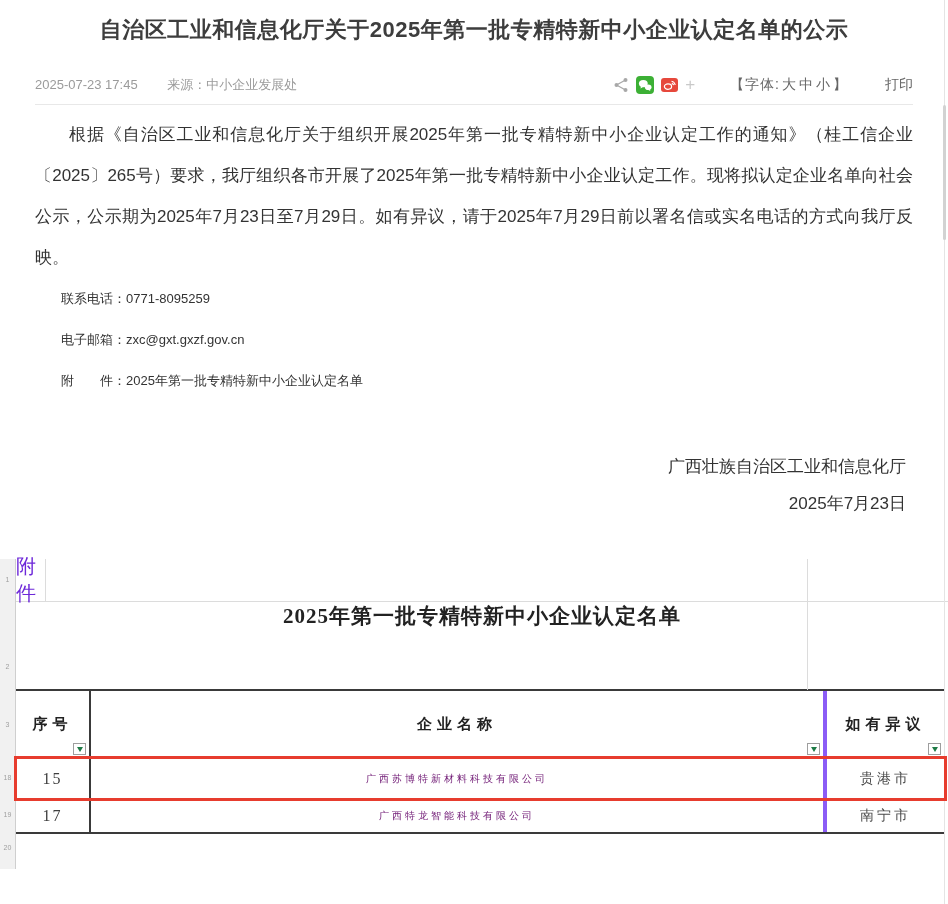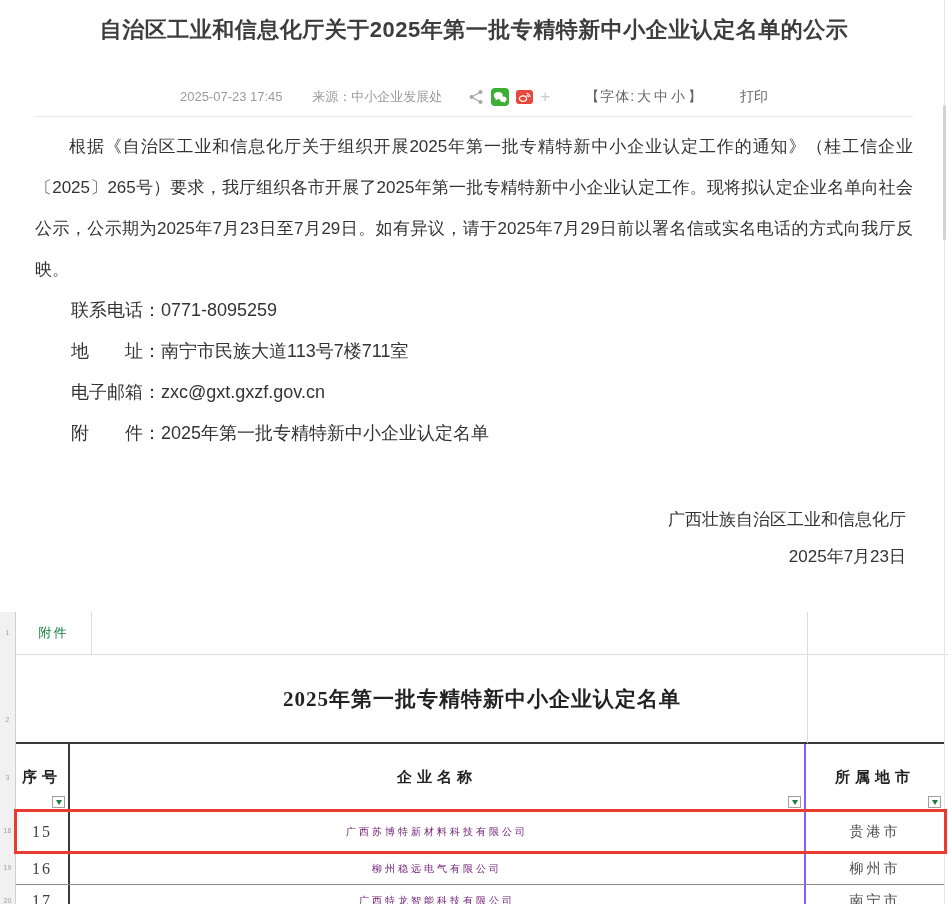--- a/index.html
+++ b/index.html
@@ -7,64 +7,64 @@
     font-family:"Liberation Sans","DejaVu Sans",sans-serif; }
   .page { position:relative; width:948px; height:904px; background:#fff; }
 
   
   .scroll-track { position:absolute; right:3px; top:0; width:1px; height:904px; background:#e4e4e4; }
   .scroll-thumb { position:absolute; right:2px; top:105px; width:3px; height:135px; background:#d2d2d2; border-radius:2px; }
 
   
   .article-title { padding:14px 20px 0; text-align:center; font-size:22px; line-height:32px;
     font-weight:700; color:#3d3d3d; letter-spacing:0.5px; }
-  .meta-row { margin:40px 35px 0; display:flex; justify-content:center; align-items:center;
+  .meta-row { margin:28px 35px 0; display:flex; justify-content:space-between; align-items:center;
     height:22px; font-size:13px; color:#9b9b9b; }
   .meta-left span { margin-right:26px; }
   .meta-right { display:flex; align-items:center; color:#666; font-size:14px; }
   .share-group { display:flex; align-items:center; gap:7px; margin-right:34px; }
   .plus-glyph { color:#c9c9c9; font-size:17px; line-height:14px; }
   .font-ctl { color:#666; letter-spacing:1px; margin-right:36px; }
   .font-ctl span { margin:0 1px; }
   .font-size-opt { cursor:pointer; }
   .print-btn { color:#666; cursor:pointer; }
   .divider { margin:8px 35px 0; border-top:1px solid #e8e8e8; height:0; }
 
   .body-par { margin:9px 35px 0; font-size:17px; line-height:41px; color:#333;
     text-indent:2em; text-align:justify; }
-  .contact-line { margin:0 35px; font-size:18px; line-height:41px; color:#333; text-indent:2em; }
+  .contact-line { margin:0 35px; font-size:13px; line-height:41px; color:#333; text-indent:2em; }
 
   .sig-block { margin-top:54px; padding-right:42px; text-align:right; font-size:17px; color:#333; }
   .sig-date { margin-top:14px; }
 
   
   .sheet { position:relative; margin-top:44px; width:948px; height:310px;
     font-family:"Liberation Serif","DejaVu Serif",serif; display:flex; }
   .gutter { position:relative; width:16px; background:#f1f1f1; border-right:1px solid #cfcfcf; }
   .gutter .rn { position:absolute; left:0; width:15px; text-align:center; font-size:7px;
     color:#a0a0a0; font-family:"Liberation Sans",sans-serif; }
   .rn1{top:17px;} .rn2{top:104px;} .rn3{top:162px;} .rn4{top:215px;} .rn5{top:252px;} .rn6{top:285px;}
   .sheet-content { position:relative; flex:1; }
   .vline12 { position:absolute; top:0; width:1px; height:131px; background:#dcdcdc; }
   .vline-a { left:791px; } .vline-b { left:928px; }
 
   .row-attach { height:43px; border-bottom:1px solid #dcdcdc; display:flex; }
-  .cell-attach { width:76px; border-right:1px solid #dcdcdc; display:flex; align-items:center;
-    justify-content:center; font-size:13px; color:#15803d; letter-spacing:2px; }
-  .row-sheet-title { height:87px; display:flex; align-items:center; justify-content:center; }
+  .cell-attach { width:30px; border-right:1px solid #dcdcdc; display:flex; align-items:center;
+    justify-content:center; font-size:20px; color:#6d28d9; letter-spacing:2px; }
+  .row-sheet-title { height:87px; display:flex; align-items:flex-start; justify-content:center; }
   .sheet-title-text { font-size:21px; font-weight:700; color:#222; letter-spacing:1px; }
 
   .xl-table { width:929px; border-top:2px solid #3a3a3a; border-bottom:2px solid #3a3a3a;
     border-right:1px solid #b3b3b3; }
   .xl-row { display:flex; }
   .xl-hrow { height:67px; }
   .xl-drow { border-top:1px solid #8a8a8a; }
   .h41{height:41px;} .h32{height:32px;} .h33{height:33px;}
-  .c-no { width:54px; border-right:2px solid #3a3a3a; }
-  .c-name { width:736px; border-right:2px solid #8b5cf6; }
+  .c-no { width:75px; border-right:2px solid #3a3a3a; }
+  .c-name { width:736px; border-right:4px solid #8b5cf6; }
   .c-city { flex:1; }
   .xl-cell { position:relative; display:flex; align-items:center; justify-content:center; color:#3f3f3f; }
   .hdr-text { font-size:15px; font-weight:700; letter-spacing:5px; color:#222; }
   .cell-no-text { font-size:16px; letter-spacing:2px; }
   .cell-name-text { font-size:10px; letter-spacing:3px; color:#701a75; }
   .cell-city-text { font-size:14px; letter-spacing:3px; color:#4a4a4a; }
 
   .filter-btn { position:absolute; right:3px; bottom:3px; width:13px; height:12px; background:#fff;
     border:1px solid #9e9e9e; display:flex; align-items:center; justify-content:center; cursor:pointer; }
   .filter-tri { width:0; height:0; border-left:3.5px solid transparent;
@@ -115,21 +115,20 @@
       <span class="font-ctl"><span>【字体:</span><span class="font-size-opt">大</span><span class="font-size-opt">中</span><span class="font-size-opt">小</span><span>】</span></span>
       <span class="print-btn">打印</span>
     </div>
   </div>
 
   <div class="divider"></div>
 
   <p class="body-par">根据《自治区工业和信息化厅关于组织开展2025年第一批专精特新中小企业认定工作的通知》（桂工信企业〔2025〕265号）要求，我厅组织各市开展了2025年第一批专精特新中小企业认定工作。现将拟认定企业名单向社会公示，公示期为2025年7月23日至7月29日。如有异议，请于2025年7月29日前以署名信或实名电话的方式向我厅反映。</p>
 
   <div class="contact-line">联系电话：0771-8095259</div>
-  <div class="contact-line">地　　址：南宁市民族大道113号7楼711室</div>
   <div class="contact-line">电子邮箱：zxc@gxt.gxzf.gov.cn</div>
   <div class="contact-line">附　　件：2025年第一批专精特新中小企业认定名单</div>
 
   <div class="sig-block">
     <div>广西壮族自治区工业和信息化厅</div>
     <div class="sig-date">2025年7月23日</div>
   </div>
 
   <div class="sheet">
     <div class="gutter">
@@ -161,50 +160,39 @@
                 <span class="filter-tri"></span>
               </span>
           </div>
           <div class="xl-cell c-name">
             <span class="hdr-text">企业名称</span>
             <span class="filter-btn">
                 <span class="filter-tri"></span>
               </span>
           </div>
           <div class="xl-cell c-city">
-            <span class="hdr-text">所属地市</span>
+            <span class="hdr-text">如有异议</span>
             <span class="filter-btn">
                 <span class="filter-tri"></span>
               </span>
           </div>
         </div>
 
         <div class="xl-row xl-drow h41">
           <div class="xl-cell c-no">
               <span class="cell-no-text">15</span>
             </div>
           <div class="xl-cell c-name">
               <span class="cell-name-text">广西苏博特新材料科技有限公司</span>
             </div>
           <div class="xl-cell c-city">
               <span class="cell-city-text">贵港市</span>
             </div>
         </div>
 
-        <div class="xl-row xl-drow h32">
-          <div class="xl-cell c-no">
-              <span class="cell-no-text">16</span>
-            </div>
-          <div class="xl-cell c-name">
-              <span class="cell-name-text">柳州稳远电气有限公司</span>
-            </div>
-          <div class="xl-cell c-city">
-              <span class="cell-city-text">柳州市</span>
-            </div>
-        </div>
 
         <div class="xl-row xl-drow h33">
           <div class="xl-cell c-no">
               <span class="cell-no-text">17</span>
             </div>
           <div class="xl-cell c-name">
               <span class="cell-name-text">广西特龙智能科技有限公司</span>
             </div>
           <div class="xl-cell c-city">
               <span class="cell-city-text">南宁市</span>

